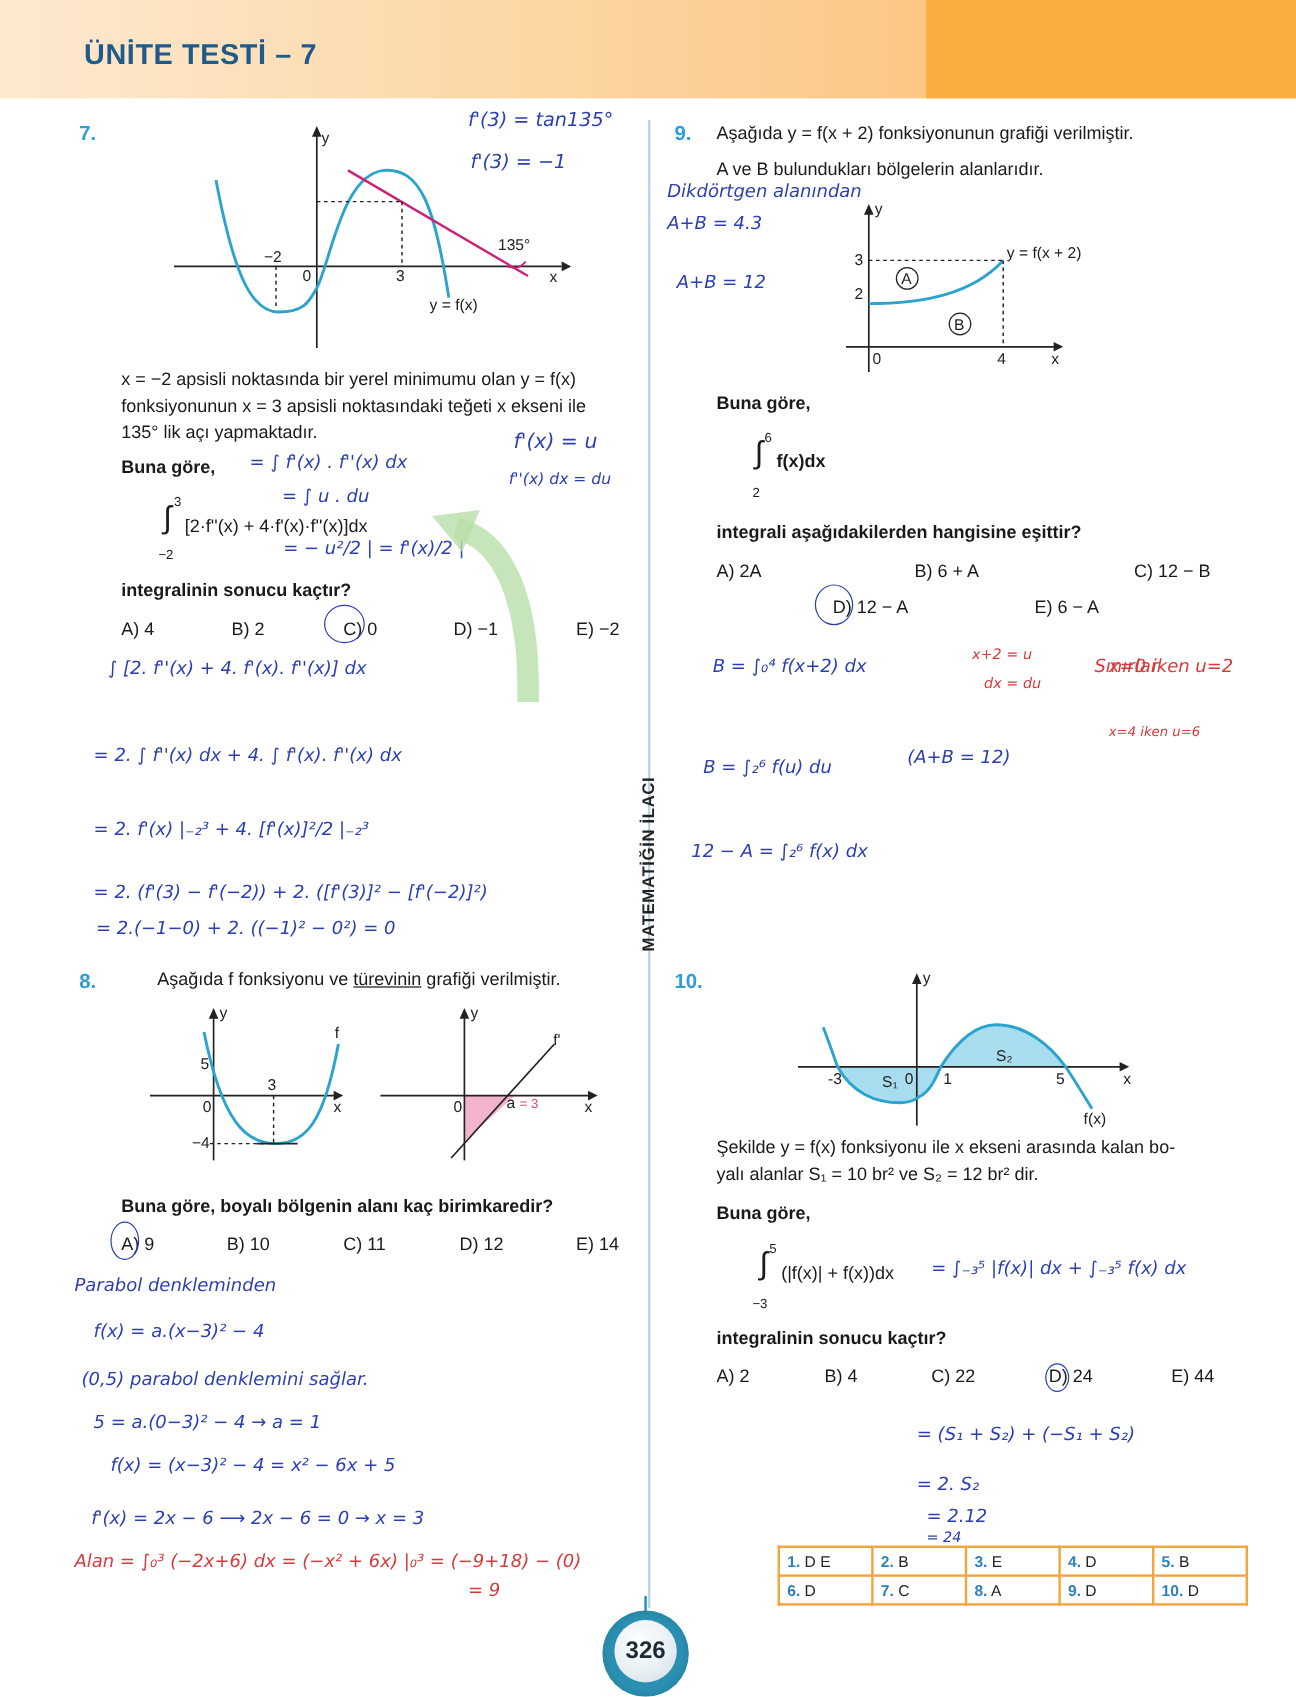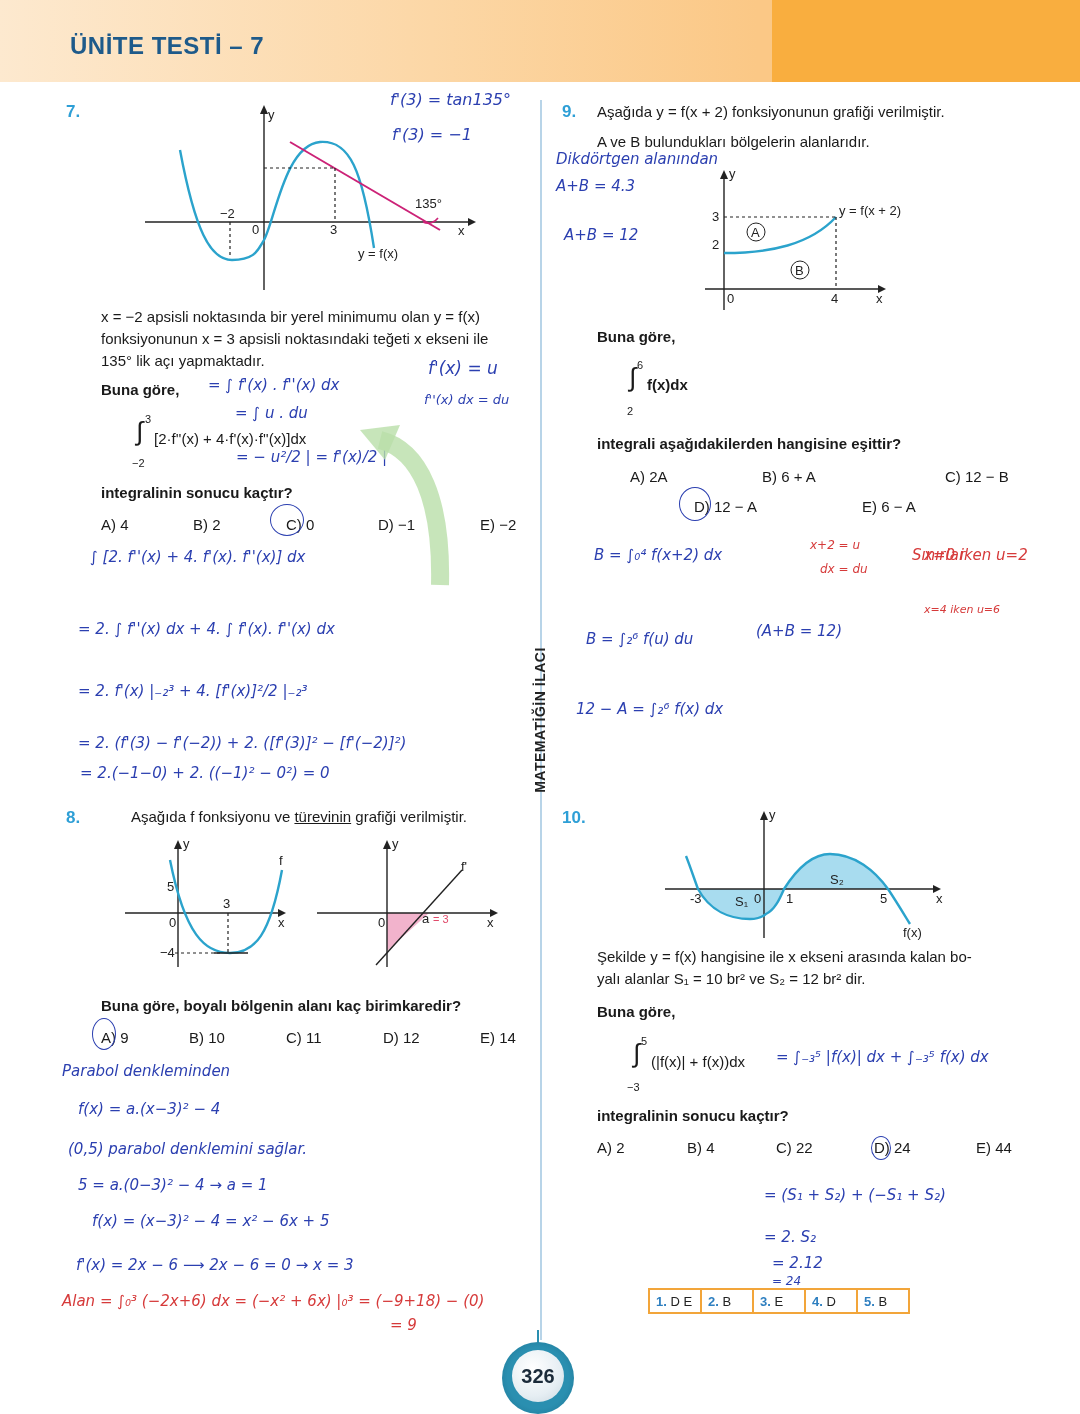--- a/index.html
+++ b/index.html
@@ -25,21 +25,21 @@
   .hw.red { color: #d63a3a; }
   .circle { position: absolute; border: 1.6px solid #2b3fb0; border-radius: 50%; }
 
   svg { position: absolute; overflow: visible; }
   .ax { stroke: #222; stroke-width: 1.4; fill: none; }
   .cur { stroke: #2ba3cc; stroke-width: 2.4; fill: none; }
   .dash { stroke: #222; stroke-width: 1.2; stroke-dasharray: 3 3; fill: none; }
   .lbl { font-family: "Liberation Sans", sans-serif; font-size: 13px; fill: #222; }
 
   .answer-table { position: absolute; left: 648px; top: 1288px; border-collapse: collapse; }
-  .answer-table td { border: 2px solid #f2a53a; width: 52px; height: 24px; font-size: 13px; padding-left: 6px; color: #222; }
+  .answer-table td { border: 2px solid #f2a53a; width: 78px; height: 24px; font-size: 13px; padding-left: 6px; color: #222; }
   .answer-table td .n { color: #2e7fc0; font-weight: bold; }
 
   .page-badge { position: absolute; left: 502px; top: 1342px; width: 72px; height: 72px; border-radius: 50%;
     background: radial-gradient(circle, #2a8fb0 60%, #1b6f8e 100%); }
   .page-badge-inner { position: absolute; left: 10px; top: 8px; width: 52px; height: 52px; border-radius: 50%;
     background: radial-gradient(circle at 40% 35%, #ffffff 0%, #e6eef3 60%, #c9d7e0 100%);
     display: flex; align-items: center; justify-content: center; font-size: 20px; font-weight: bold; color: #1b2b3a; }
   .badge-stem { position: absolute; left: 537px; top: 1330px; width: 2px; height: 14px; background: #2a8fb0; }
 </style>
 </head>
@@ -194,21 +194,21 @@
   <text class="lbl" x="139" y="50">y = f(x + 2)</text>
 </svg>
 
 <div class="txt bold" style="left:597px;top:326px;">Buna göre,</div>
 <div class="txt" style="left:637px;top:354px;font-size:11px;">6</div>
 <div class="txt" style="left:629px;top:366px;font-size:26px;">∫</div>
 <div class="txt" style="left:627px;top:400px;font-size:11px;">2</div>
 <div class="txt" style="left:647px;top:374px;font-weight:bold;">f(x)dx</div>
 
 <div class="txt bold" style="left:597px;top:433px;">integrali aşağıdakilerden hangisine eşittir?</div>
-<div class="opt" style="left:630px;top:468px;">A) 2A</div>
+<div class="opt" style="left:597px;top:468px;">A) 2A</div>
 <div class="opt" style="left:762px;top:468px;">B) 6 + A</div>
 <div class="opt" style="left:945px;top:468px;">C) 12 − B</div>
 <div class="opt" style="left:694px;top:498px;">D) 12 − A</div>
 <div class="circle" style="left:679px;top:487px;width:32px;height:34px;"></div>
 <div class="opt" style="left:862px;top:498px;">E) 6 − A</div>
 
 <div class="hw" style="left:594px;top:546px;">B = ∫₀⁴ f(x+2) dx</div>
 <div class="hw red" style="left:810px;top:538px;font-size:12px;">x+2 = u</div>
 <div class="hw red" style="left:820px;top:562px;font-size:12px;">dx = du</div>
 <div class="hw red" style="left:912px;top:526px;margin-top:20px;">Sınırlar</div>
@@ -231,21 +231,21 @@
   <text class="lbl" x="276" y="97">x</text>
   <text class="lbl" x="30" y="97">-3</text>
   <text class="lbl" x="94" y="97">0</text>
   <text class="lbl" x="126" y="97">1</text>
   <text class="lbl" x="220" y="97">5</text>
   <text class="lbl" x="75" y="100">S₁</text>
   <text class="lbl" x="170" y="78">S₂</text>
   <text class="lbl" x="243" y="131">f(x)</text>
 </svg>
 
-<div class="txt" style="left:597px;top:946px;">Şekilde y = f(x) hangisine ile x ekseni arasında kalan bo-</div>
+<div class="txt" style="left:597px;top:946px;">Şekilde y = f(x) fonksiyonu ile x ekseni arasında kalan bo-</div>
 <div class="txt" style="left:597px;top:968px;">yalı alanlar S₁ = 10 br² ve S₂ = 12 br² dir.</div>
 <div class="txt bold" style="left:597px;top:1001px;">Buna göre,</div>
 <div class="txt" style="left:641px;top:1030px;font-size:11px;">5</div>
 <div class="txt" style="left:633px;top:1042px;font-size:26px;">∫</div>
 <div class="txt" style="left:627px;top:1076px;font-size:11px;">−3</div>
 <div class="txt" style="left:651px;top:1051px;">(|f(x)| + f(x))dx</div>
 <div class="hw" style="left:776px;top:1048px;">= ∫₋₃⁵ |f(x)| dx + ∫₋₃⁵ f(x) dx</div>
 
 <div class="txt bold" style="left:597px;top:1105px;">integralinin sonucu kaçtır?</div>
 <div class="opt" style="left:597px;top:1139px;">A) 2</div>
@@ -262,19 +262,26 @@
 
 <table class="answer-table">
   <tbody>
       <tr>
     <td><span class="n">1.</span> <span>D E</span></td>
     <td><span class="n">2.</span> <span>B</span></td>
     <td><span class="n">3.</span> <span>E</span></td>
     <td><span class="n">4.</span> <span>D</span></td>
     <td><span class="n">5.</span> <span>B</span></td>
   </tr>
+  <tr>
+    <td><span class="n">6.</span> <span>D</span></td>
+    <td><span class="n">7.</span> <span>C</span></td>
+    <td><span class="n">8.</span> <span>A</span></td>
+    <td><span class="n">9.</span> <span>D</span></td>
+    <td><span class="n">10.</span> <span>D</span></td>
+  </tr>
 </tbody>
   </table>
 
 <div class="badge-stem"></div>
 <div class="page-badge">
   <div class="page-badge-inner">326</div>
 </div>
 
 </body></html>

